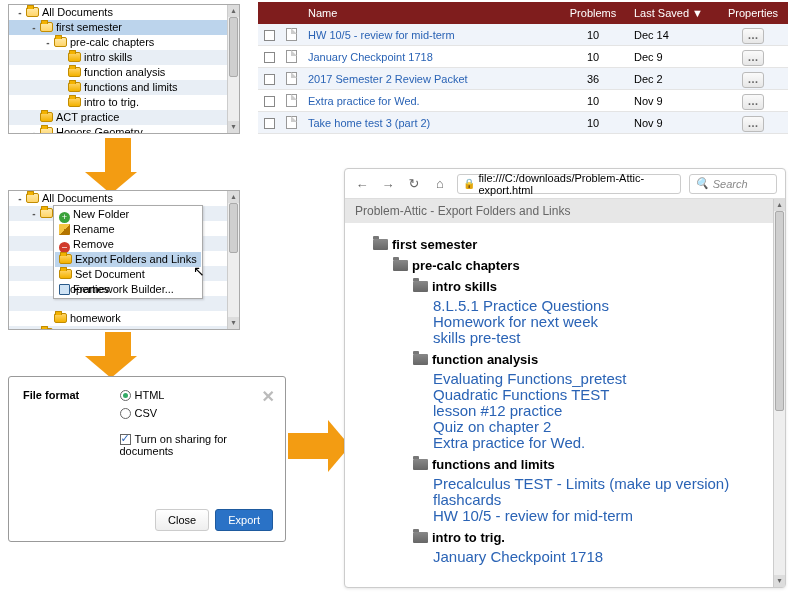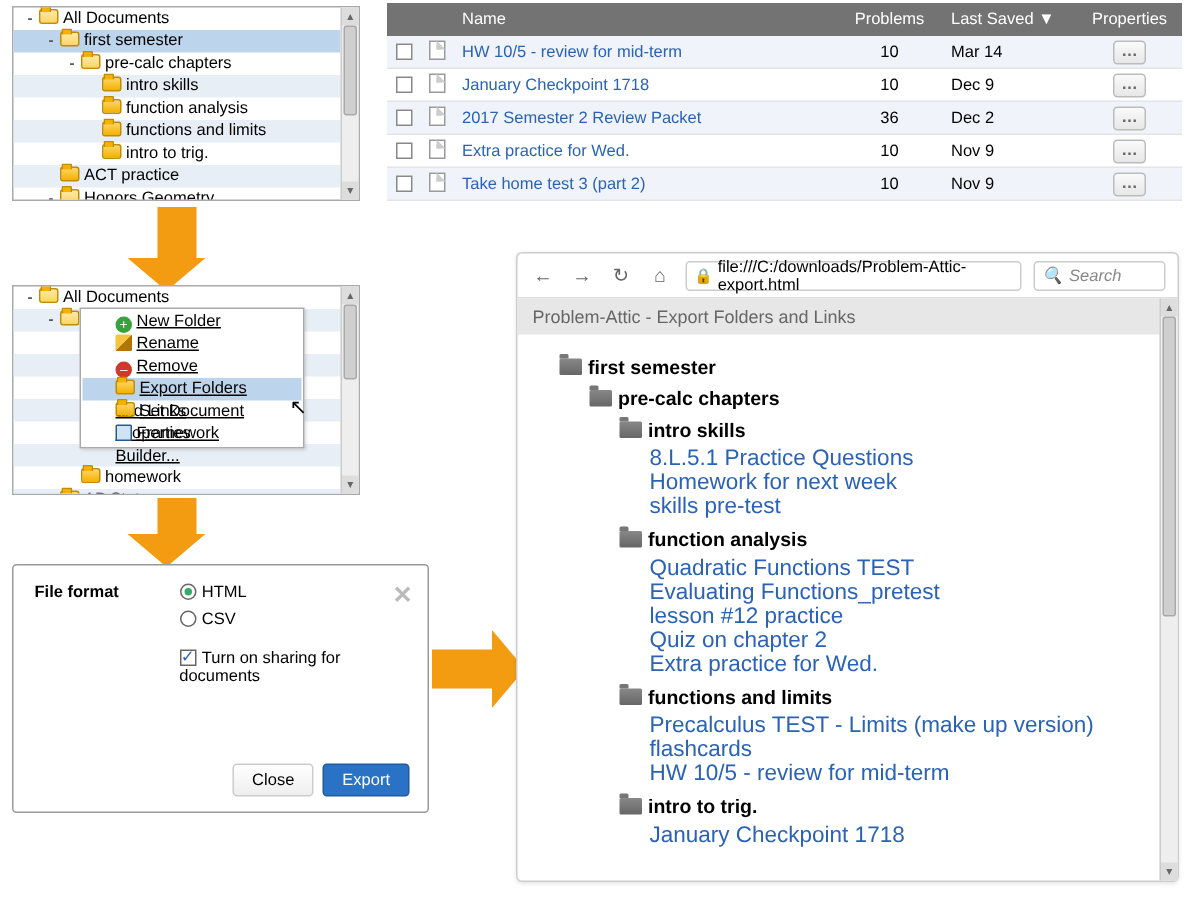--- a/index.html
+++ b/index.html
@@ -22,34 +22,34 @@
   .sel { background:#bcd4ec !important; }
   .sel2 { background:#4a90d9; color:#fff; }
   .in1{padding-left:6px}.in2{padding-left:20px}.in3{padding-left:34px}.in4{padding-left:48px}
   .scroll { position:absolute; right:0; top:0; bottom:0; width:12px; background:#eee; border-left:1px solid #ccc; }
   .scroll .up,.scroll .dn { height:12px; background:#ddd; text-align:center; font-size:8px; color:#666; line-height:12px; }
   .scroll .dn { position:absolute; bottom:0; left:0; right:0; }
   .scroll .th { position:absolute; left:1px; right:1px; background:#cfcfcf; border:1px solid #aaa; border-radius:2px; }
 
   
   .doc-table { position:absolute; left:258px; top:2px; width:530px; }
-  .doc-table .hdr { display:flex; background:#737373; color:#fff; height:22px; line-height:22px; font-size:11px; }
+  .doc-table .hdr { display:flex; background:#7f1d1d; color:#fff; height:22px; line-height:22px; font-size:11px; }
   .doc-table .hdr div, .doc-table .trow div { padding:0 6px; }
   .c0{width:22px}.c1{width:22px}.c2{flex:1}.c3{width:70px;text-align:center}.c4{width:90px}.c5{width:70px;text-align:center}
   .doc-table .trow { display:flex; height:22px; line-height:22px; border-bottom:1px solid #e4e4e4; }
   .doc-table .trow:nth-child(odd){background:#f0f4fa;}
   .doc-table .trow .c2{color:#2a63b5;}
   .cb { display:inline-block; width:11px; height:11px; border:1px solid #888; background:#fff; vertical-align:-2px; }
   .page { display:inline-block; width:11px; height:13px; border:1px solid #999; background:#fff; vertical-align:-2px; position:relative; }
   .page::after{content:"";position:absolute;right:-1px;top:-1px;border:3px solid transparent;border-left-color:#ccc;border-bottom-color:#ccc;}
   .dots { display:inline-block; width:22px; height:16px; border:1px solid #bbb; border-radius:3px; background:linear-gradient(#fafafa,#e7e7e7); text-align:center; line-height:12px; color:#666; font-weight:bold; vertical-align:middle; }
 
   
   .ctx { position:absolute; left:53px; top:205px; width:150px; background:#fff; border:1px solid #aaa; padding:1px; box-shadow:1px 1px 2px rgba(0,0,0,.15); }
-  .ctx .mi { height:15px; line-height:15px; padding:0 22px;text-decoration:underline; }
+  .ctx .mi { height:15px; line-height:15px; padding:0 4px; }
   .cursor { position:absolute; font-size:14px; pointer-events:none; line-height:1;}
 
   
   .dlg { position:absolute; left:8px; top:376px; width:278px; height:166px; border:1px solid #999; border-radius:3px; background:#fff; padding:12px 14px; }
   .dlg h3 { margin:0 0 18px 0; font-size:13px; font-weight:bold; }
   .dlg .x { position:absolute; right:10px; top:10px; font-size:16px; color:#bbb; font-weight:bold; }
   .ff { display:flex; gap:32px; }
   .ff .lab{width:70px; font-weight:bold;}
   .radio,.check { display:inline-block; vertical-align:-2px; margin-right:4px; }
   .radio{width:11px;height:11px;border:1px solid #666;border-radius:50%;background:#fff;position:relative;}
@@ -116,21 +116,21 @@
     <div class="c3">Problems</div>
     <div class="c4">Last Saved ▼</div>
     <div class="c5">Properties</div>
   </div>
   <div id="tbody">
       <div class="trow">
         <div class="c0"><span class="cb"></span></div>
         <div class="c1"><span class="page"></span></div>
         <div class="c2">HW 10/5 - review for mid-term</div>
         <div class="c3">10</div>
-        <div class="c4">Mar 14</div>
+        <div class="c4">Dec 14</div>
         <div class="c5"><span class="dots">…</span></div>
       </div>
       <div class="trow">
         <div class="c0"><span class="cb"></span></div>
         <div class="c1"><span class="page"></span></div>
         <div class="c2">January Checkpoint 1718</div>
         <div class="c3">10</div>
         <div class="c4">Dec 9</div>
         <div class="c5"><span class="dots">…</span></div>
       </div>
@@ -260,22 +260,22 @@
           <a class="lnk">Homework for next week</a>
           <a class="lnk">skills pre-test</a>
         </div>
       </div>
       <div class="sec lv3">
         <h4 class="fh">
           <span class="fopen"></span>
           <span>function analysis</span>
         </h4>
         <div class="lnks">
+          <a class="lnk">Evaluating Functions_pretest</a>
           <a class="lnk">Quadratic Functions TEST</a>
-          <a class="lnk">Evaluating Functions_pretest</a>
           <a class="lnk">lesson #12 practice</a>
           <a class="lnk">Quiz on chapter 2</a>
           <a class="lnk">Extra practice for Wed.</a>
         </div>
       </div>
       <div class="sec lv3">
         <h4 class="fh">
           <span class="fopen"></span>
           <span>functions and limits</span>
         </h4>

